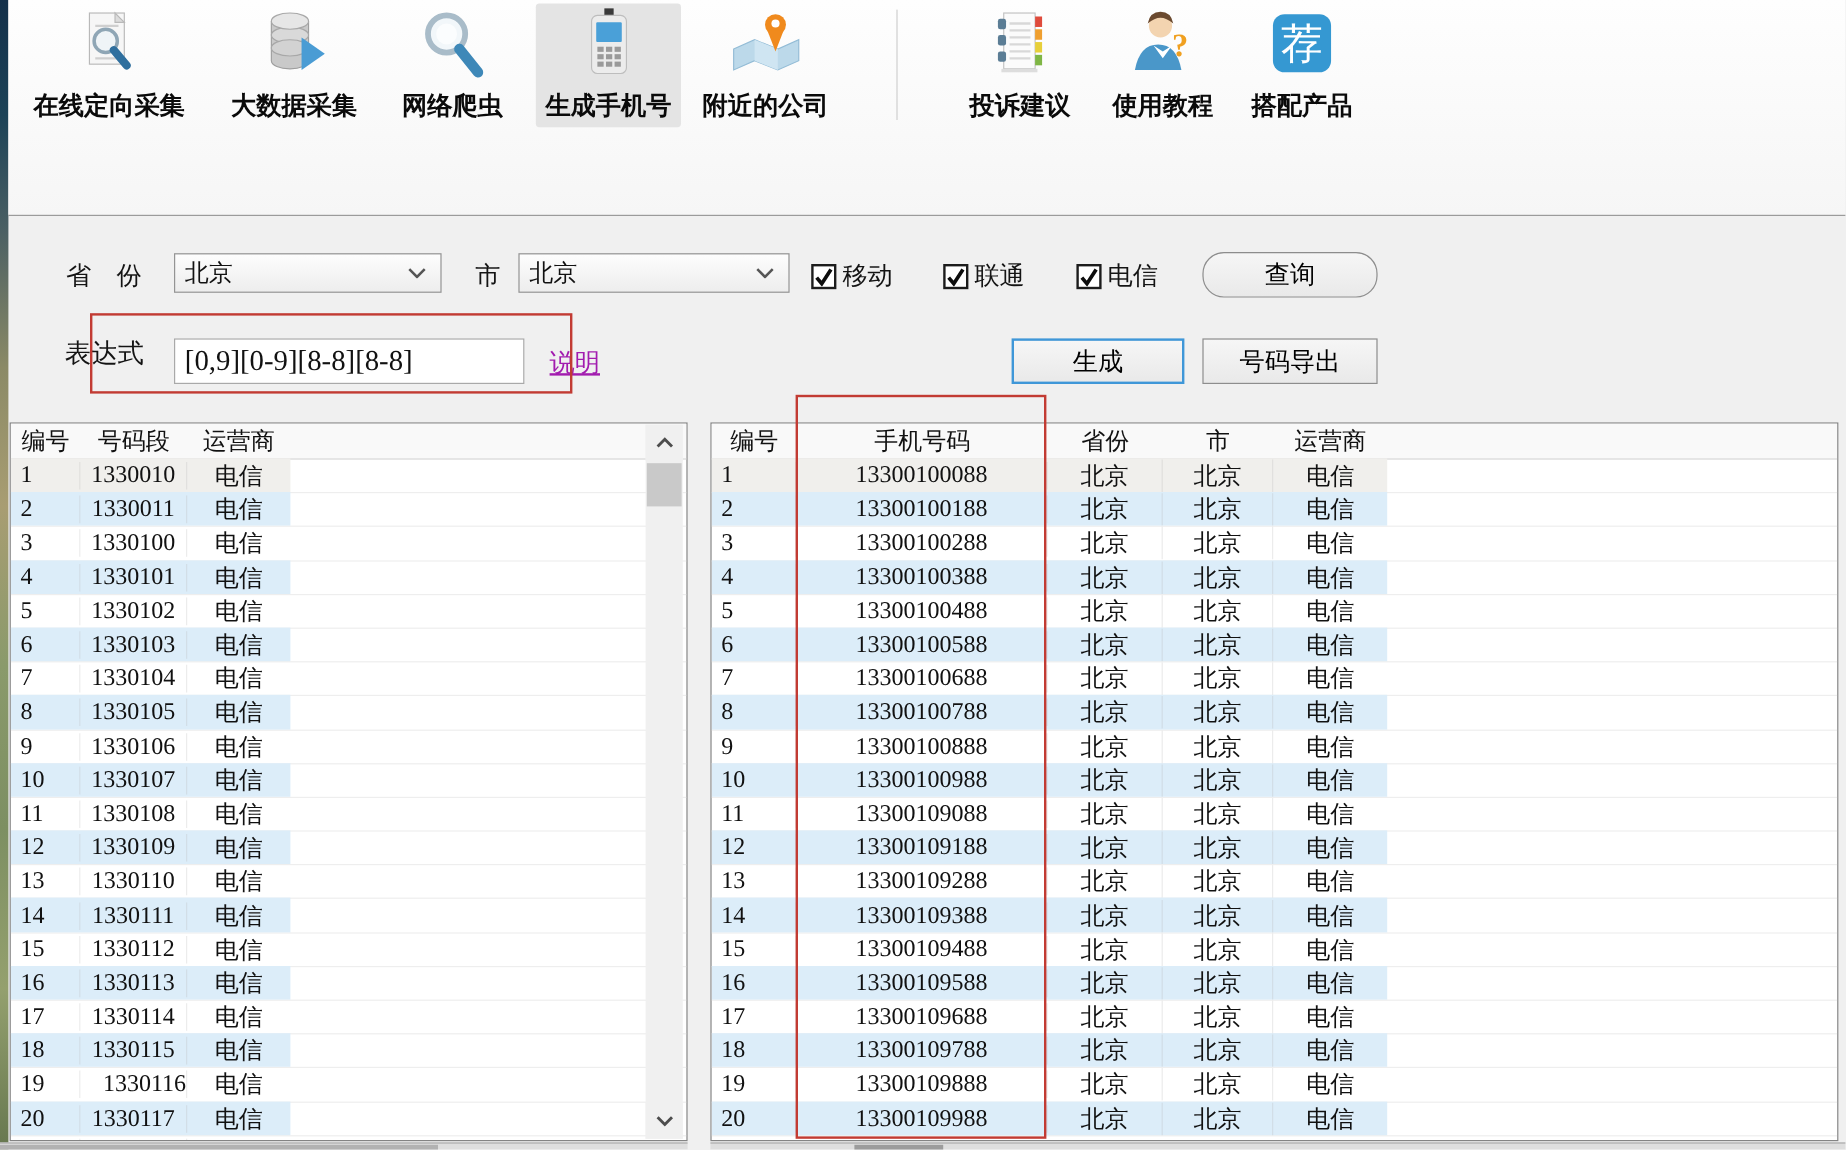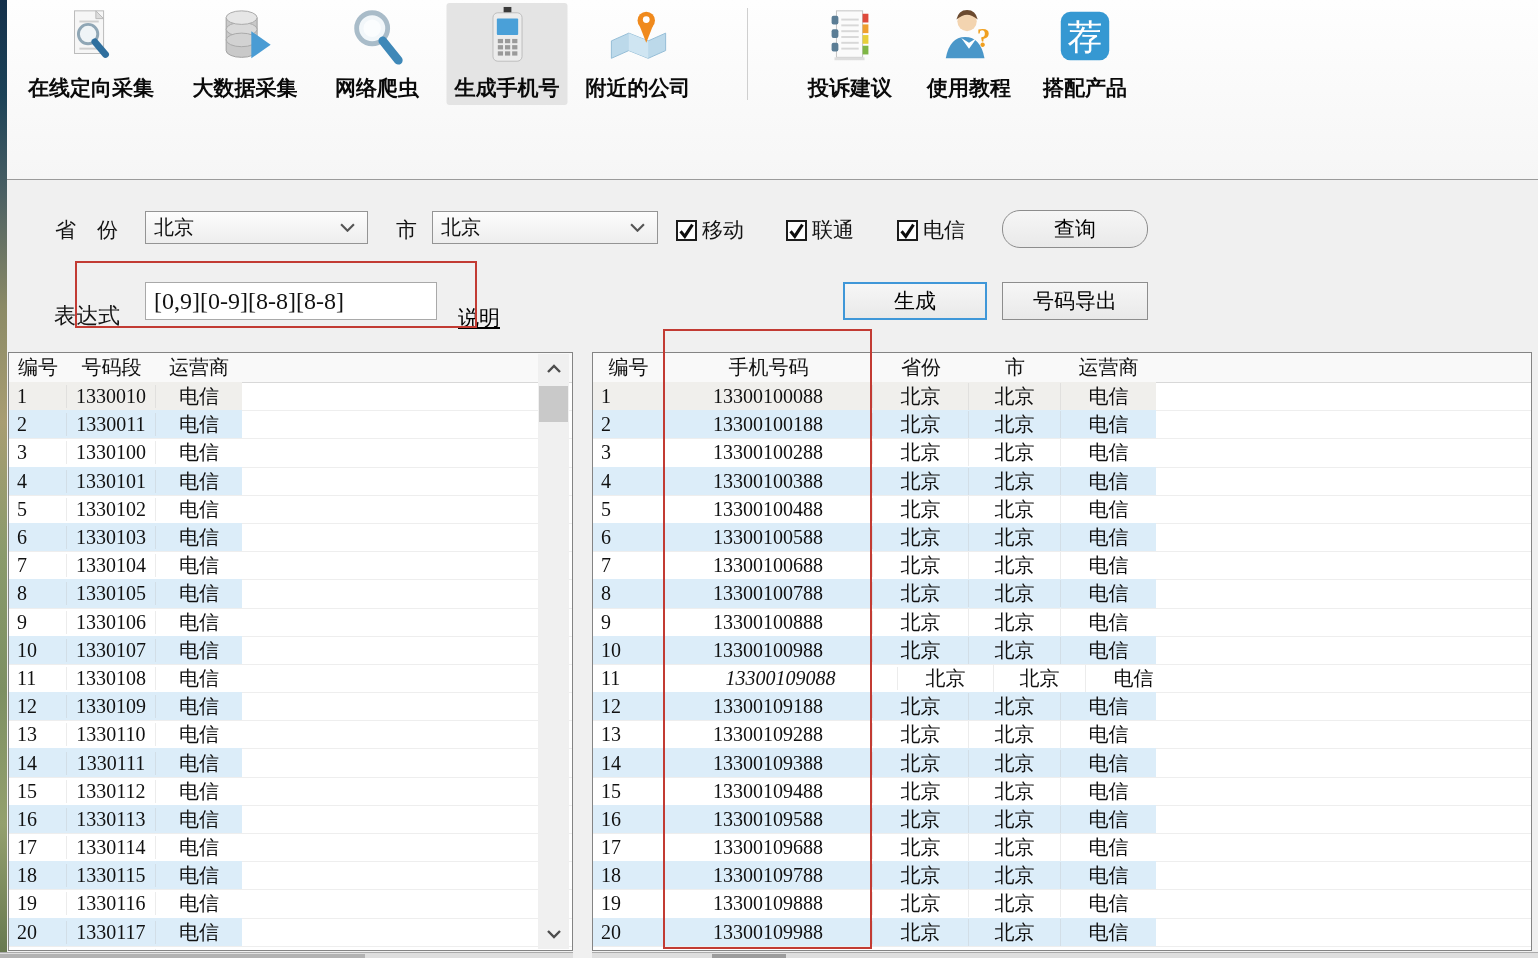--- a/index.html
+++ b/index.html
@@ -25,21 +25,21 @@
     border:1px solid #949494; display:flex; align-items:center; cursor:default; }
   .combo .cv { font-size:20px; padding-left:8px; flex:1; }
   .combo .chev { width:15px; height:9px; margin-right:12px; }
   .chkbox { position:absolute; width:21px; height:21px; background:#fff; border:2px solid #1c1c1c;
     display:flex; align-items:center; justify-content:center; cursor:default; }
   .btn { position:absolute; height:38px; background:linear-gradient(180deg,#f6f6f6,#e9e9e9);
     border:1px solid #8d8d8d; font-size:21px; font-family:inherit; text-align:center; cursor:default; }
   .btn.blue { border:2px solid #3f97d8; }
   #expr-input { position:absolute; left:145px; top:282px; width:292px; height:38px; border:1px solid #a9a9a9;
     background:#fff; font-family:inherit; font-size:24px; padding:0 0 0 8px; color:#111; }
-  #help-link { position:absolute; left:458px; top:304px; font-size:21px; color:#000000;
+  #help-link { position:absolute; left:458px; top:288px; font-size:21px; color:#a21caf;
     text-decoration:underline; cursor:pointer; }
 
   
   .panel { position:absolute; top:352px; height:599px; background:#fff; border:1px solid #848484; overflow:hidden; }
   #left-panel  { left:8px;   width:565px; }
   #right-panel { left:592px; width:940px; }
   .thead { display:flex; height:30px; background:#f9f9f9; border-bottom:1px solid #d8d8d8;
     align-items:center; font-size:20px; }
   .thead .hc { text-align:center; }
   .trow { display:flex; height:28.2px; align-items:center; font-size:20px; position:relative;
@@ -208,21 +208,21 @@
     <span class="lbl" style="left: 812px; top: 216px;">联通</span>
     <div class="chkbox" style="left: 897px; top: 220px;">
       <svg width="17" height="17" viewBox="0 0 20 20">
         <polyline points="3,11 8,17 17,3" fill="none" stroke="#0d0d0d" stroke-width="3.6"></polyline>
       </svg>
     </div>
     <span class="lbl" style="left: 923px; top: 216px;">电信</span>
   </div>
 <button class="btn" style="left:1002px; top:210px; width:146px;border-radius:18px;">查询</button>
 
-<span class="lbl" style="left:54px; top:301px; font-size:22px;">表达式</span>
+<span class="lbl" style="left:54px; top:280px; font-size:22px;">表达式</span>
 <input id="expr-input" type="text" value="[0,9][0-9][8-8][8-8]" style="">
 <span id="help-link">说明</span>
 <button class="btn blue" style="left:843px; top:282px; width:144px;">生成</button>
 <button class="btn" style="left:1002px; top:282px; width:146px;">号码导出</button>
 
 <div id="left-panel" class="panel">
   <div class="thead" id="lt-head">
       <div class="hc" style="width: 58px;">编号</div>
       <div class="hc" style="width: 89px;">号码段</div>
       <div class="hc" style="width: 86px;">运营商</div>
@@ -313,21 +313,21 @@
         <div class="tc csep" style="width: 89px;">1330114</div>
         <div class="tc" style="width: 86px;">电信</div>
       </div>
       <div class="trow alt">
         <div class="tc num csep" style="width: 58px;">18</div>
         <div class="tc csep" style="width: 89px;">1330115</div>
         <div class="tc" style="width: 86px;">电信</div>
       </div>
       <div class="trow">
         <div class="tc num csep" style="width: 58px;">19</div>
-        <div class="tc csep" style="width: 89px;">1330116</div>
+        <div class="tc csep" style="width: 89px; text-align: right;">1330116</div>
         <div class="tc" style="width: 86px;">电信</div>
       </div>
       <div class="trow alt">
         <div class="tc num csep" style="width: 58px;">20</div>
         <div class="tc csep" style="width: 89px; text-align: center;">1330117</div>
         <div class="tc" style="width: 86px;">电信</div>
       </div>
       <div class="trow">
         <div class="tc num csep" style="width: 58px;">21</div>
         <div class="tc csep" style="width: 89px;">1330118</div>
@@ -423,21 +423,21 @@
       </div>
       <div class="trow alt">
         <div class="tc num csep" style="width: 71px;">10</div>
         <div class="tc csep" style="width: 209px;">13300100988</div>
         <div class="tc csep" style="width: 96px;">北京</div>
         <div class="tc csep" style="width: 92px;">北京</div>
         <div class="tc" style="width: 95px;">电信</div>
       </div>
       <div class="trow">
         <div class="tc num csep" style="width: 71px;">11</div>
-        <div class="tc csep" style="width: 234px; font-style: italic;">13300109088</div>
+        <div class="tc csep" style="width: 209px;">13300109088</div>
         <div class="tc csep" style="width: 96px;">北京</div>
         <div class="tc csep" style="width: 92px;">北京</div>
         <div class="tc" style="width: 95px;">电信</div>
       </div>
       <div class="trow alt">
         <div class="tc num csep" style="width: 71px;">12</div>
         <div class="tc csep" style="width: 209px;">13300109188</div>
         <div class="tc csep" style="width: 96px;">北京</div>
         <div class="tc csep" style="width: 92px;">北京</div>
         <div class="tc" style="width: 95px;">电信</div>

